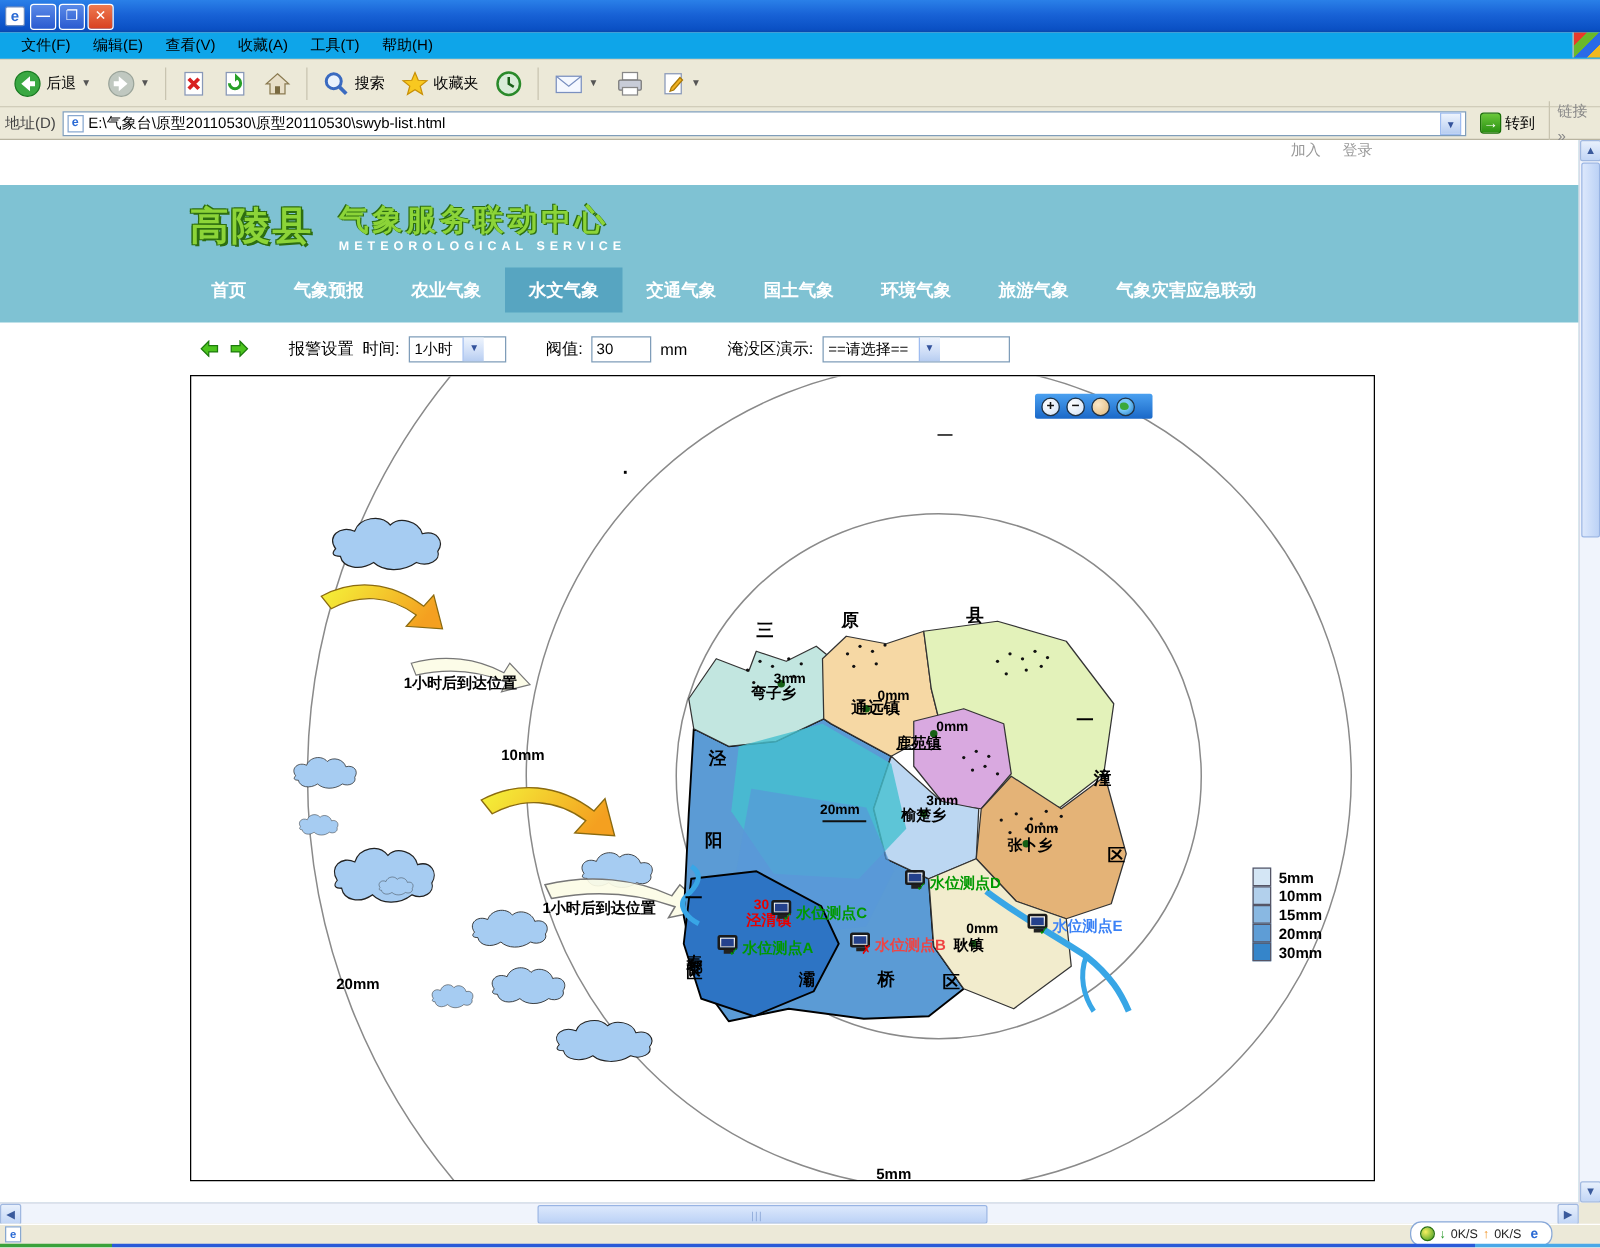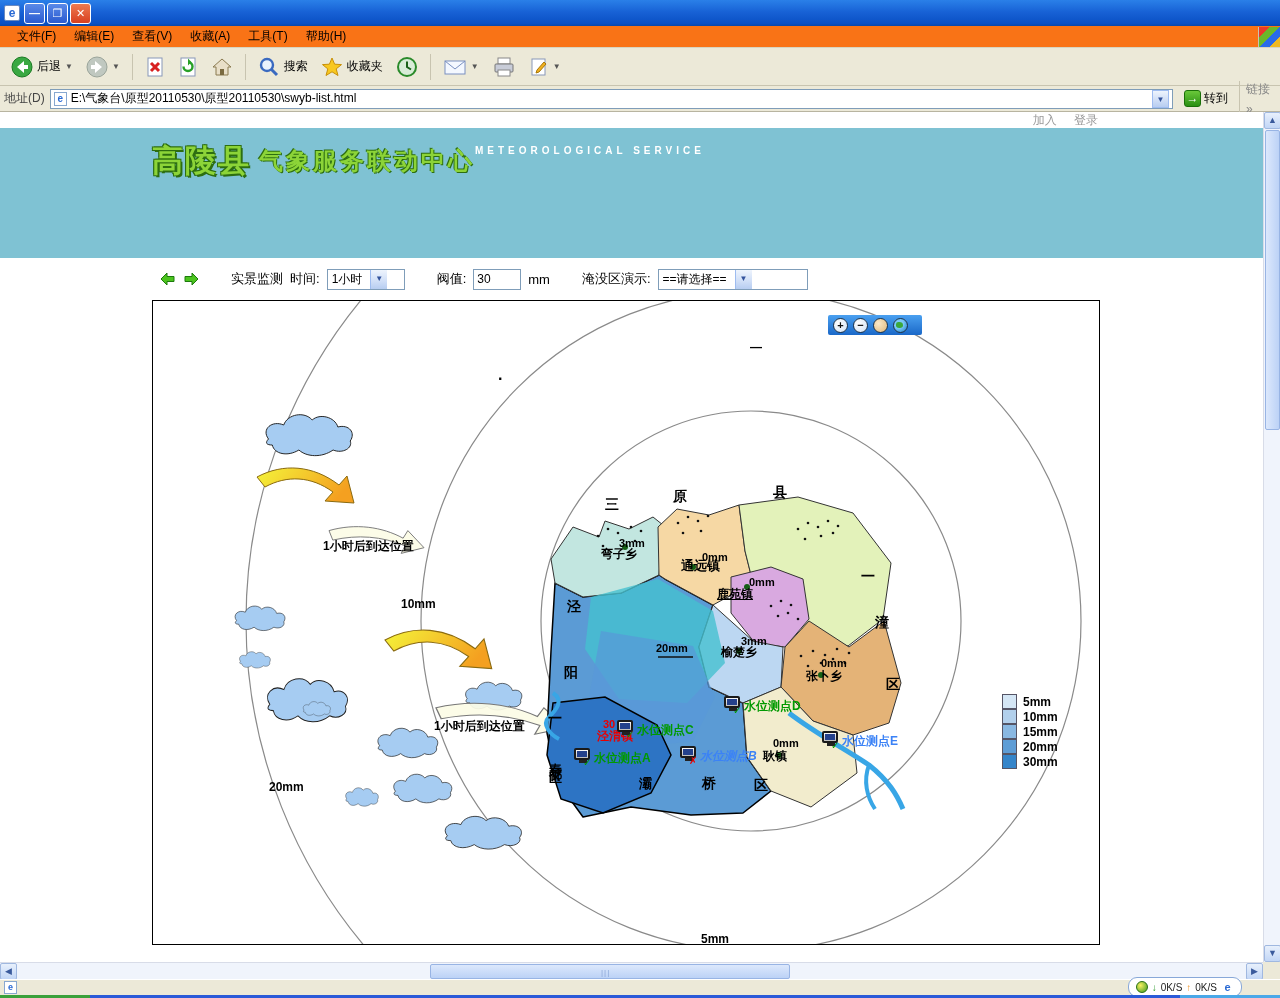--- a/index.html
+++ b/index.html
@@ -12,22 +12,22 @@
     display:flex; align-items:center; padding:0 4px; }
   .title-icon { width:16px; height:16px; background:#fff; border:1px solid #6a8ac0; border-radius:2px;
     color:#2a6ad4; font-weight:bold; font-size:12px; line-height:14px; text-align:center; margin-right:4px; }
   .title-text { color:#fff; font-weight:bold; font-size:13px; text-shadow:1px 1px 1px #0a3a8a; flex:1; }
   .win-btns { display:flex; gap:2px; }
   .win-btn { width:21px; height:21px; border:1px solid #fff; border-radius:3px; color:#fff;
     font-size:11px; font-weight:bold; text-align:center; line-height:19px;
     background:linear-gradient(180deg,#5a8ae8,#2a5ad0); }
   .win-btn.close { background:linear-gradient(180deg,#ee7a50,#d84020); }
 
-  .menubar { position:absolute; left:0; top:26px; width:1280px; height:22px; background:#f97316;
-    border-bottom:1px solid #d8d4c0; display:flex; align-items:flex-end; padding-left:8px; gap:2px; }
+  .menubar { position:absolute; left:0; top:26px; width:1280px; height:22px; background:#0ea5e9;
+    border-bottom:1px solid #d8d4c0; display:flex; align-items:flex-start; padding-left:8px; gap:2px; }
   .menu-item { padding:2px 9px; font-size:12px; color:#000; }
   .menu-logo { margin-left:auto; width:22px; height:20px;
     background:linear-gradient(135deg,#e83a2a 25%,#6ab82a 25%,#6ab82a 50%,#2a6ae8 50%,#2a6ae8 75%,#f0b820 75%); border-left:1px solid #c8c4b0; }
 
   .toolbar { position:absolute; left:0; top:48px; width:1280px; height:38px; background:#ece9d8;
     border-bottom:1px solid #c8c4b0; display:flex; align-items:center; padding-left:6px; gap:3px; }
   .tb-btn { display:flex; align-items:center; gap:4px; padding:3px 5px; border-radius:3px; color:#000; font-size:12px; }
   .tb-sep { width:1px; height:26px; background:#c8c4b0; margin:0 4px; }
   .tb-caret { font-size:8px; color:#555; }
 
@@ -37,26 +37,26 @@
   .addr-input { flex:1; height:20px; background:#fff; border:1px solid #7f9db9; display:flex; align-items:center; padding:0 3px; gap:4px; }
   .addr-ico { width:13px; height:14px; background:#fff; border:1px solid #88a8d0; color:#2a6ad4; font-weight:bold; font-size:10px; line-height:12px; text-align:center; }
   .addr-text { font-size:12px; color:#000; }
   .addr-drop { width:17px; height:18px; margin-left:auto; background:linear-gradient(#eef4fd,#b7cdf1); border:1px solid #9ebcf0; color:#33539c; font-size:8px; text-align:center; line-height:17px; }
   .go-btn { display:flex; align-items:center; gap:3px; padding:1px 6px; font-size:12px; }
   .go-ico { width:17px; height:17px; background:linear-gradient(#6ac83a,#2a9012); border:1px solid #1a7008; border-radius:3px; color:#fff; font-weight:bold; text-align:center; line-height:15px; }
   .links { color:#888; display:flex; gap:4px; padding:0 6px; border-left:1px solid #c8c4b0;flex-direction:column; }
 
   
   .page { position:absolute; left:0; top:112px; width:1263px; height:850px; background:#7fc2d3; overflow:hidden; }
-  .account-strip { height:16px; background:#fff; text-align:right; padding-right:165px; color:#999; font-size:12px; }
+  .account-strip { height:36px; background:#fff; text-align:right; padding-right:165px; color:#999; font-size:12px; }
   .account-strip span { margin-left:14px; }
   .site-header { height:66px; display:flex; align-items:center; padding-left:152px; }
   .logo-county { font-size:31px; font-weight:bold; color:#8cd438; letter-spacing:2px;
     text-shadow:2px 2px 0 #2d6e10,-1px -1px 0 #2d6e10,1px -1px 0 #2d6e10,-1px 1px 0 #2d6e10; }
-  .logo-right { margin-left:8px; display:flex; }
+  .logo-right { margin-left:20px; display:flex; flex-direction:column; }
   .logo-main { font-size:24px; font-weight:bold; color:#8cd438; letter-spacing:3px;
     text-shadow:1px 1px 0 #2d6e10,-1px -1px 0 #2d6e10; }
   .logo-sub { font-size:10px; font-weight:bold; color:#fff; letter-spacing:4px; }
   .nav-row { height:36px; display:flex; padding-left:150px; }
   .nav-tab { padding:0 19px; line-height:36px; color:#fff; font-size:14px; font-weight:bold; }
   .nav-tab.active { background:#57a5c1; }
   .subnav-row { height:26px; background:#4c9bb6; display:flex; align-items:center; padding-left:158px; gap:30px; color:#fff; font-size:12px; }
   .subnav-item.selected { background:#fff; color:#000; border:1px dashed #555; padding:2px 4px; }
 
   .content { position:absolute; left:0; top:146px; width:1263px; height:704px; background:#fff; }
@@ -239,31 +239,42 @@
   </div>
 
   <div class="site-header">
     <span class="logo-county">高陵县</span>
     <span class="logo-right">
       <span class="logo-main">气象服务联动中心</span>
       <span class="logo-sub">METEOROLOGICAL SERVICE</span>
     </span>
   </div>
 
+  <div class="nav-row" id="nav-row">
+      <div class="nav-tab">首页</div>
+      <div class="nav-tab">气象预报</div>
+      <div class="nav-tab">农业气象</div>
+      <div class="nav-tab active">水文气象</div>
+      <div class="nav-tab">交通气象</div>
+      <div class="nav-tab">国土气象</div>
+      <div class="nav-tab">环境气象</div>
+      <div class="nav-tab">旅游气象</div>
+      <div class="nav-tab">气象灾害应急联动</div>
+    </div>
 
   <div class="content">
     <div class="controls-row">
       <svg width="16" height="14">
           <path d="M7,1 L1,7 L7,13 L7,9.5 L14,9.5 L14,4.5 L7,4.5 Z" fill="#4cc41e" stroke="#1c7a0c"></path>
         </svg>
       <svg width="16" height="14">
           <path d="M9,1 L15,7 L9,13 L9,9.5 L2,9.5 L2,4.5 L9,4.5 Z" fill="#4cc41e" stroke="#1c7a0c"></path>
         </svg>
       <span class="ctl-gap"></span>
-      <span>实景监测</span>
+      <span>报警设置</span>
       <span>时间:</span>
       <span class="xp-select" style="width:78px">
         <span>1小时</span>
         <span class="sel-arrow">▼</span>
       </span>
       <span class="ctl-gap"></span>
       <span>阀值:</span>
       <input class="xp-input" value="30" style="">
       <span>mm</span>
       <span class="ctl-gap"></span>
@@ -422,21 +433,21 @@
         <span class="map-label" style="left: 597px; top: 40px; font-size: 12px;">—</span>
         <span class="map-label" style="left: 345px; top: 70px; font-size: 16px;">·</span>
         <div class="station" style="left: 421px; top: 447px;">
           <span class="monitor"></span>
           <span class="st-mark" style="color: rgb(0, 153, 0);">✓</span>
           <span class="st-label" style="color: rgb(0, 153, 0);">水位测点A</span>
         </div>
         <div class="station" style="left: 527px; top: 445px;">
           <span class="monitor"></span>
           <span class="st-mark" style="color: rgb(232, 0, 0);">✗</span>
-          <span class="st-label" style="color: #3b82f6; font-style: italic;">水位测点B</span>
+          <span class="st-label" style="color: #ef4444;">水位测点B</span>
         </div>
         <div class="station" style="left: 464px; top: 419px;">
           <span class="monitor"></span>
           <span class="st-mark" style="color: rgb(0, 153, 0);">✓</span>
           <span class="st-label" style="color: rgb(0, 153, 0);">水位测点C</span>
         </div>
         <div class="station" style="left: 571px; top: 395px;">
           <span class="monitor"></span>
           <span class="st-mark" style="color: rgb(0, 153, 0);">✓</span>
           <span class="st-label" style="color: rgb(0, 153, 0);">水位测点D</span>

